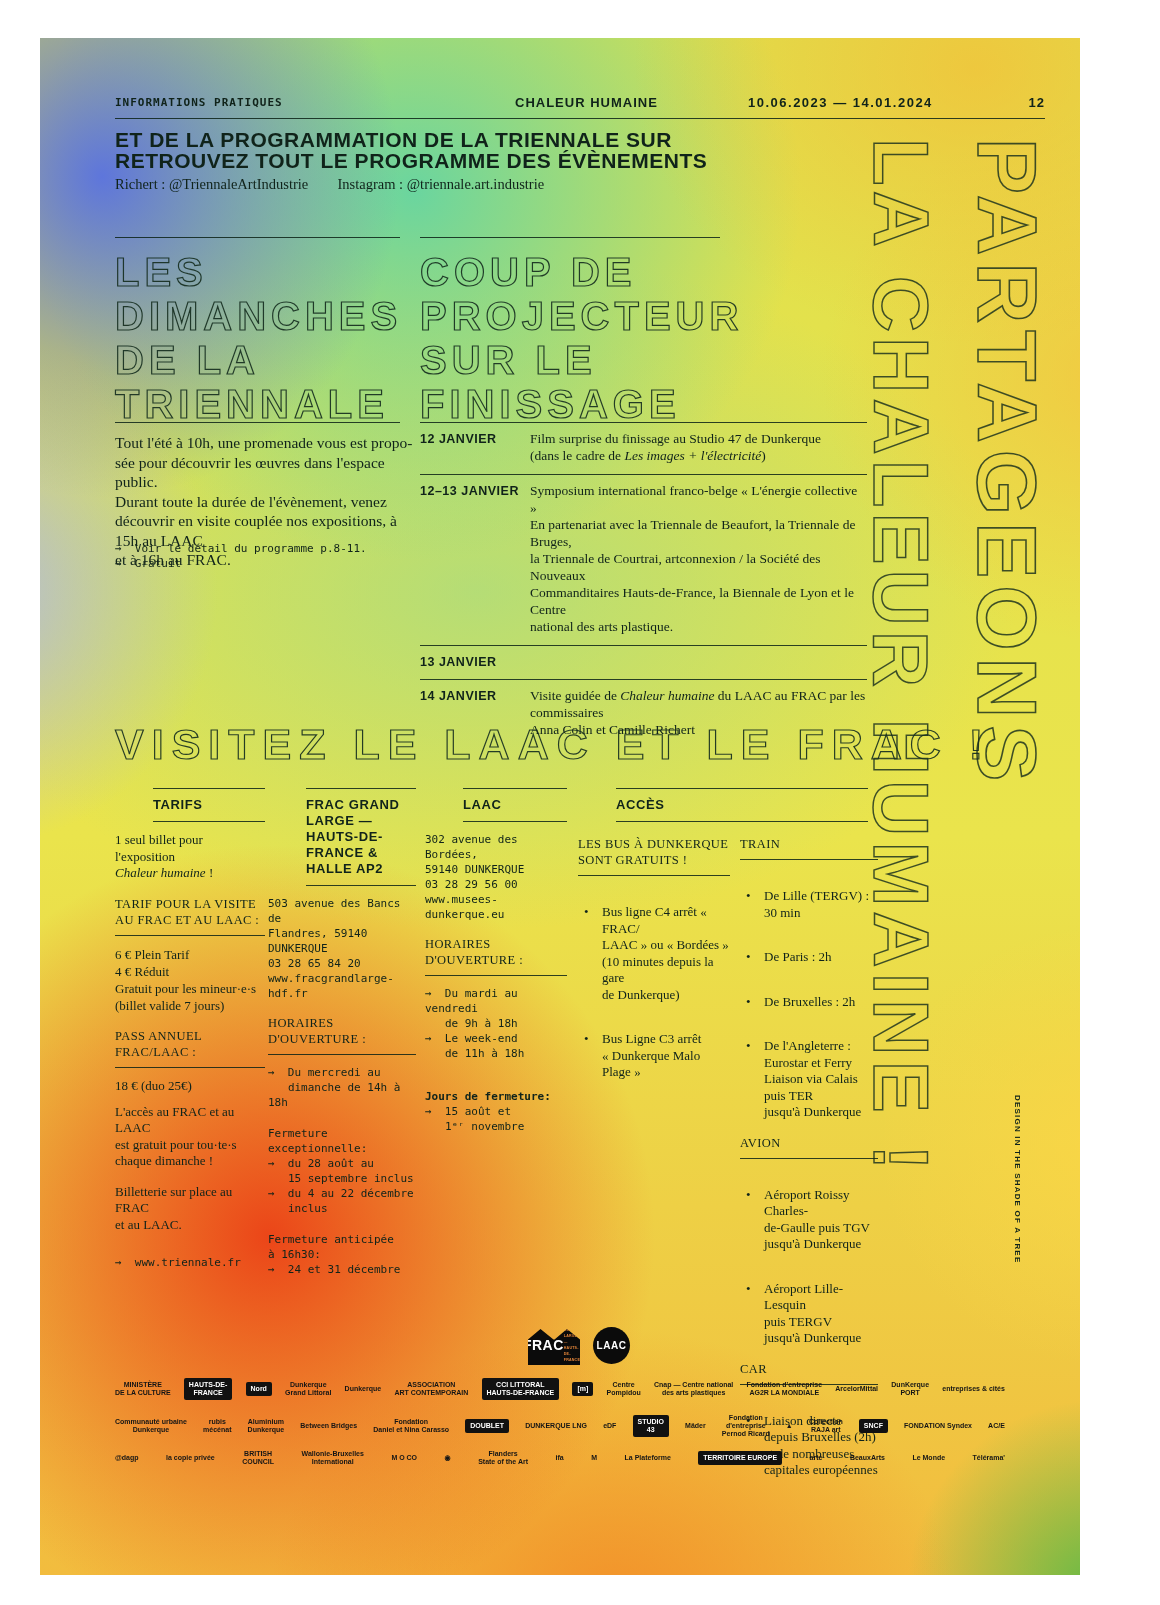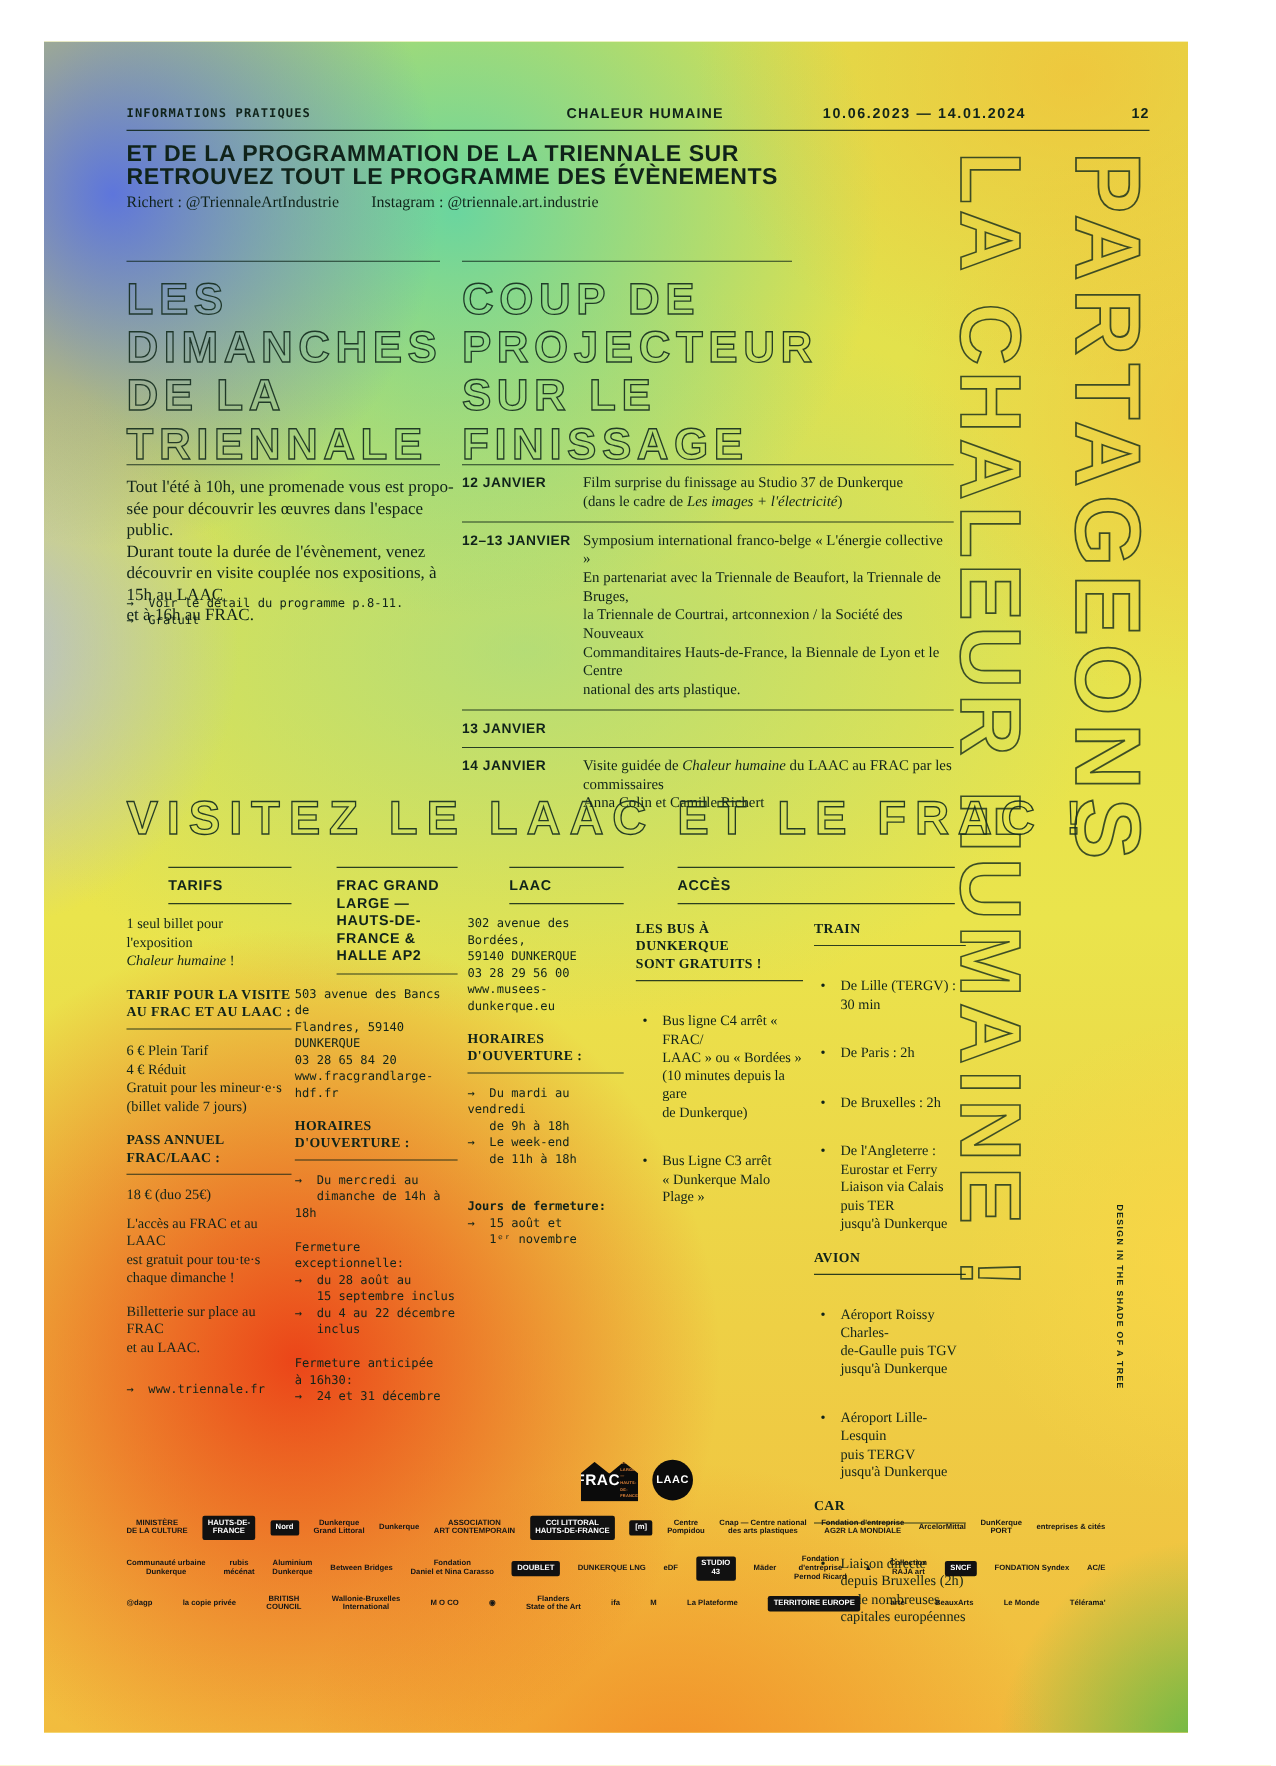--- a/index.html
+++ b/index.html
@@ -44,21 +44,21 @@
   .mono-small { font-family:"DejaVu Sans Mono", monospace; font-size:11px; line-height:15px; white-space:pre-wrap; }
 
   .sched-row { display:flex; border-top:1px solid rgba(12,34,22,.85); padding:7px 0 10px; }
   .sched-date { width:110px; flex:none; font-size:12.5px; font-weight:700; letter-spacing:.5px; padding-top:2px; }
   .sched-text { font-family:"Liberation Serif", serif; font-size:13.5px; line-height:17px; white-space:pre-line; }
 
   .col { position:absolute; top:750px; }
   .col-heading { font-size:13px; font-weight:700; letter-spacing:.6px; line-height:16px;
                  border-top:1px solid rgba(12,34,22,.85); border-bottom:1px solid rgba(12,34,22,.85);
                  padding:8px 0; white-space:pre-line;margin-left:38px; }
-  .sc-label { font-family:"Liberation Serif", serif; font-weight:700; font-size:12.5px; letter-spacing:.4px;
+  .sc-label { font-family:"Liberation Serif", serif; font-weight:400; font-size:12.5px; letter-spacing:.4px;
               line-height:16px; border-bottom:1px solid rgba(12,34,22,.85); padding-bottom:7px;
               margin-top:14px; white-space:pre-line; }
   .blk { margin-top:10px; }
   .bullets { list-style:none; margin-top:10px; }
   .bullets li { position:relative; font-family:"Liberation Serif", serif; font-size:13px; line-height:16.5px;
                 padding-left:24px; margin-bottom:2px; white-space:pre-line;margin-top:28px; }
   .bullets li::before { content:"•"; position:absolute; left:6px; }
 
   .mono-lines div { font-family:"DejaVu Sans Mono", monospace; font-size:11px; line-height:15px; white-space:pre-wrap; }
 
@@ -120,21 +120,21 @@
     </div>
 
   <div class="rule" style="left:380px; top:199px; width:300px;"></div>
   <div class="abs outline display-heading" style="left:380px; top:212px; white-space:pre-line;">COUP DE
 PROJECTEUR
 SUR LE
 FINISSAGE</div>
   <div class="abs" style="left:380px; top:384px; width:447px;">
     <div class="sched-row">
       <div class="sched-date">12 JANVIER</div>
-      <div class="sched-text"><span>Film surprise du finissage au Studio 37 de Dunkerque
+      <div class="sched-text"><span>Film surprise du finissage au Studio 47 de Dunkerque
 (dans le cadre de </span><i>Les images + l'électricité</i><span>)</span></div>
     </div>
     <div class="sched-row">
       <div class="sched-date">12–13 JANVIER</div>
       <div class="sched-text"><span>Symposium international franco-belge « L'énergie collective »
 En partenariat avec la Triennale de Beaufort, la Triennale de Bruges,
 la Triennale de Courtrai, artconnexion / la Société des Nouveaux
 Commanditaires Hauts-de-France, la Biennale de Lyon et le Centre
 national des arts plastique.</span></div>
     </div>

